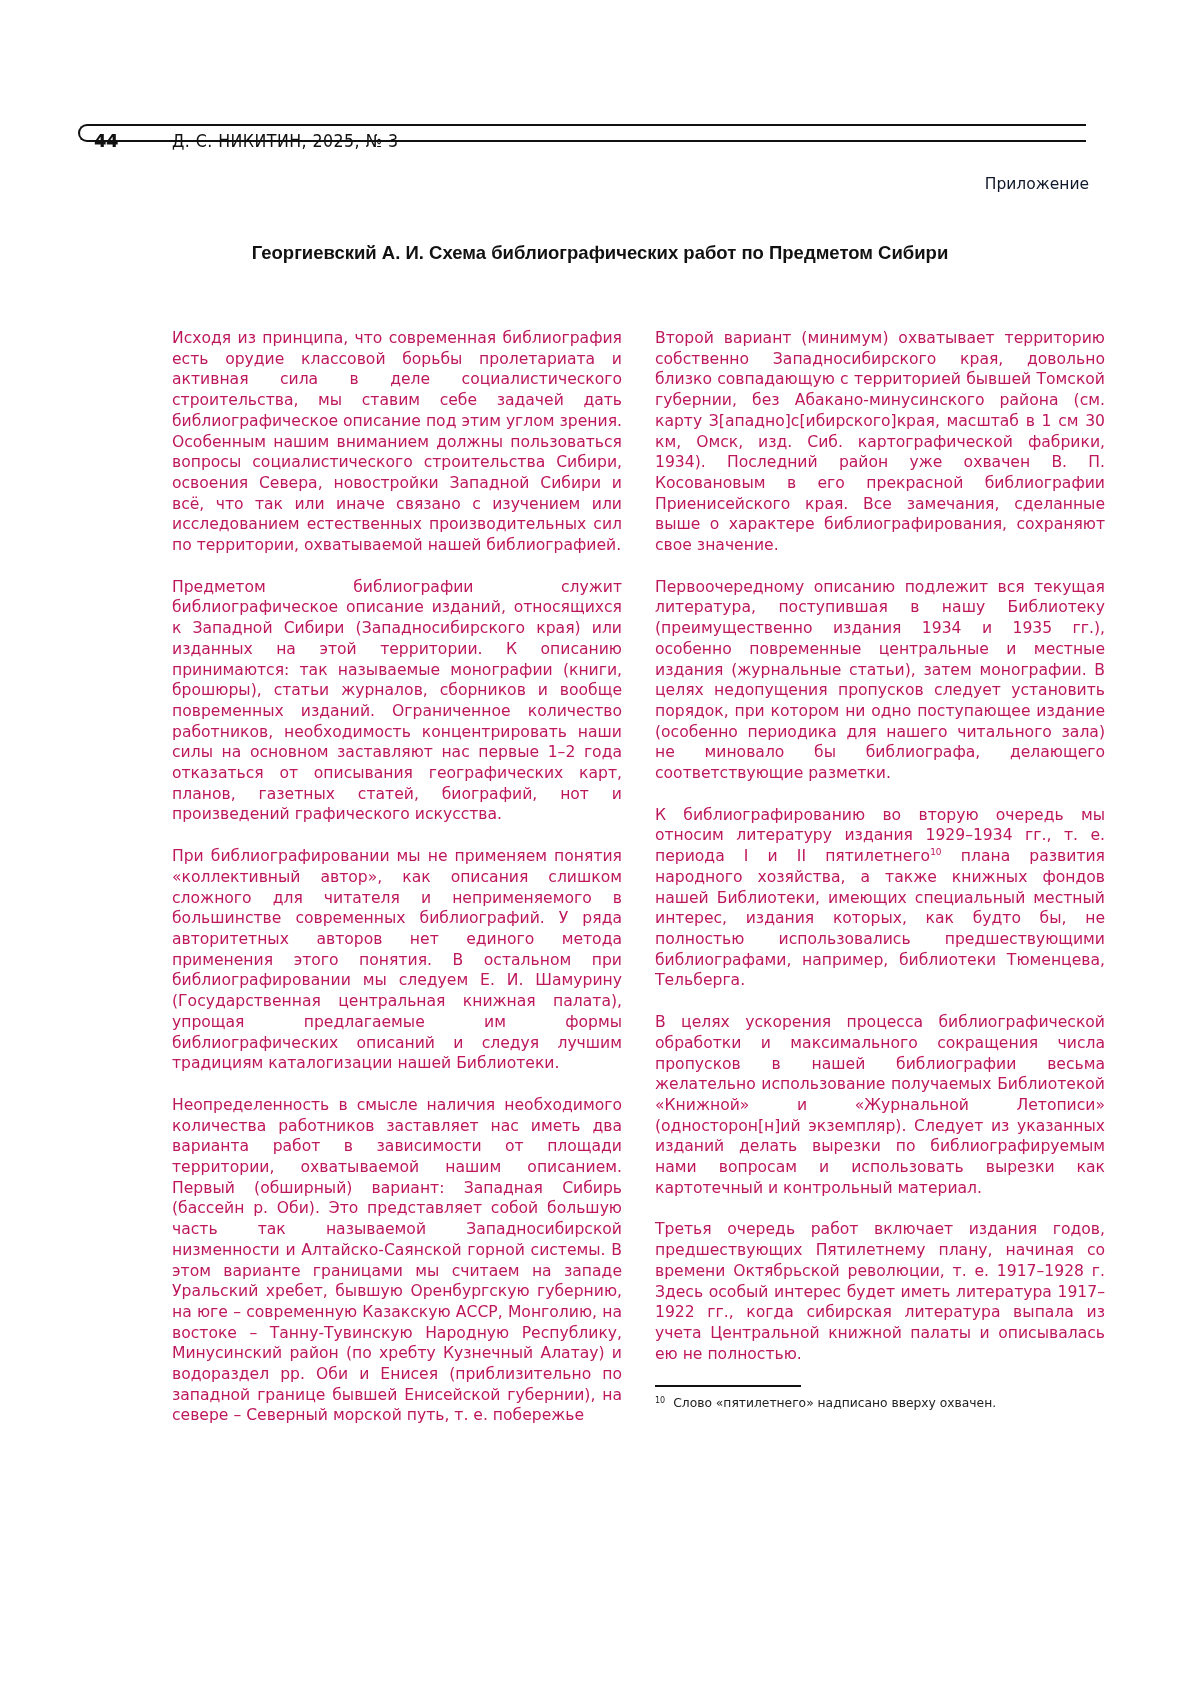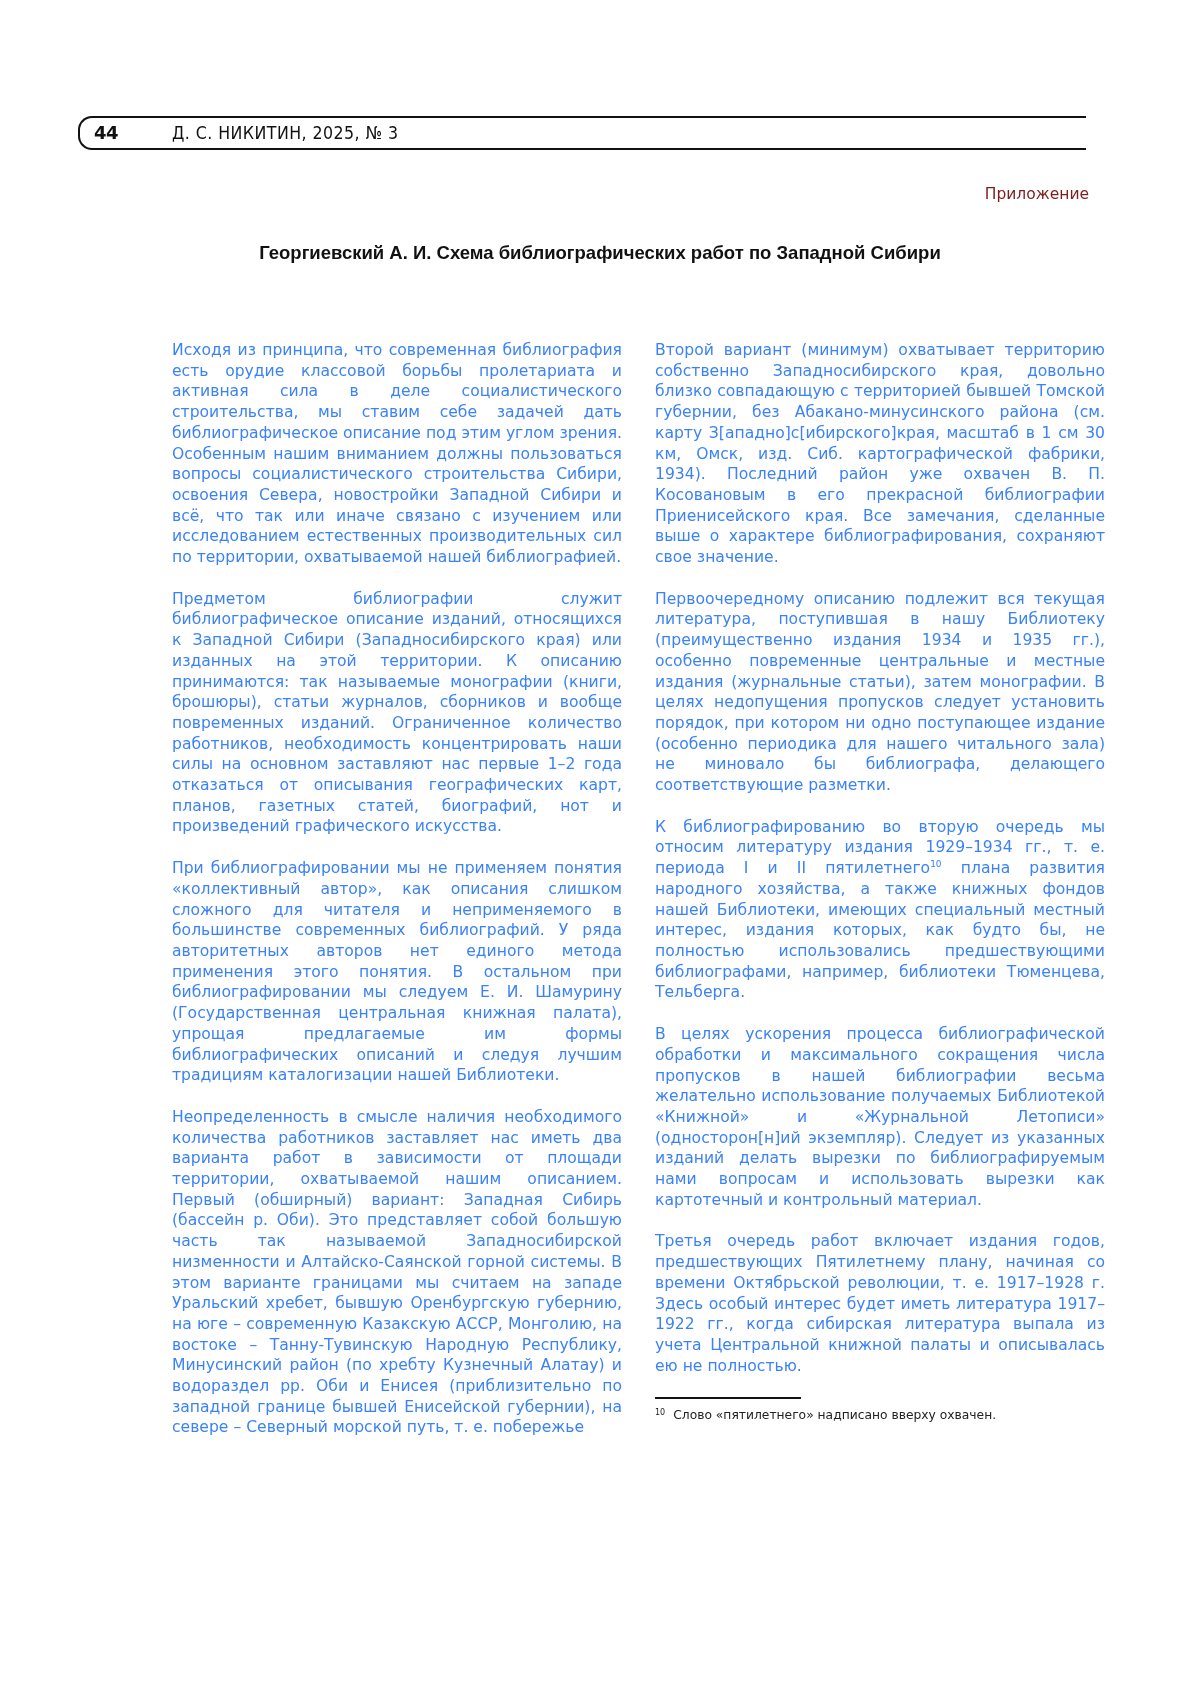--- a/index.html
+++ b/index.html
@@ -1,48 +1,48 @@
 <!DOCTYPE html>
 <html><head>
 <meta charset="utf-8">
 <style>
   html, body { margin: 0; padding: 0; background: #ffffff; }
   body { width: 1200px; height: 1697px; position: relative; overflow: hidden;
          font-family: "DejaVu Sans", sans-serif; color: #1a1a1a; }
-  .running-head { position: absolute; left: 78px; top: 116px; width: 1008px; height: 34px;
+  .running-head { position: absolute; left: 78px; top: 124px; width: 1008px; height: 18px;
          border: 2px solid #111; border-right: none; border-radius: 14px 0 0 14px; box-sizing: border-box; }
   .page-num { position: absolute; left: 14px; top: 4px; font-family: "DejaVu Sans", sans-serif;
          font-weight: bold; font-size: 18px; letter-spacing: -0.5px; color: #111; }
   .head-title { position: absolute; left: 92px; top: 4px; font-family: "DejaVu Sans", sans-serif;
          font-size: 18px; letter-spacing: 0.5px; color: #111; transform: scaleX(0.88); transform-origin: left; }
-  .appendix-label { position: absolute; right: 111px; top: 175px; font-size: 15.5px; color: #7f1d1d; margin-top: 10px; }
+  .appendix-label { position: absolute; right: 111px; top: 175px; font-size: 15.5px; color: #0f172a; }
   .doc-title { position: absolute; left: 150px; width: 900px; top: 242px; text-align: center;
          font-family: "Liberation Sans", sans-serif; font-weight: bold; font-size: 18.5px; line-height: 22px; color: #111; }
   .column { position: absolute; top: 328px; width: 450px; }
   .col-left { left: 172px; }
   .col-right { left: 655px; }
-  .para { margin: 12px 0 21px 0; font-size: 15.6px; line-height: 20.7px; text-align: justify;
-          hyphens: manual; color: #3b82f6; }
+  .para { margin: 0 0 21px 0; font-size: 15.6px; line-height: 20.7px; text-align: justify;
+          hyphens: manual; color: #be185d; }
   sup.fn-ref { font-size: 9px; vertical-align: 6px; line-height: 0; }
   .footnote-rule { width: 146px; height: 2px; background: #111; margin: 8px 0 6px 0; }
   .footnote { font-size: 12.3px; line-height: 16px; color: #222; }
   .footnote .fn-num { font-size: 8px; vertical-align: 4px; margin-right: 8px; }
 </style>
 </head>
 <body>
 
 <div class="running-head">
   <span class="page-num">44</span>
   <span class="head-title">Д. С. НИКИТИН, 2025, № 3</span>
 </div>
 
 <div class="appendix-label">Приложение</div>
 
 <div class="doc-title">
-  <div>Георгиевский А. И. Схема библиографических работ по Западной Сибири</div>
+  <div>Георгиевский А. И. Схема библиографических работ по Предметом Сибири</div>
 </div>
 
 <div class="column col-left">
   <p class="para">Исходя из принципа, что современная библиография есть орудие классовой борьбы пролетариата и активная сила в деле социалистического строительства, мы ставим себе задачей дать библиографическое описание под этим углом зрения. Особенным нашим вниманием должны пользоваться вопросы социалистического строительства Сибири, освоения Севера, новостройки Западной Сибири и всё, что так или иначе связано с изучением или исследованием естественных производительных сил по территории, охватываемой нашей библиографией.</p>
   <p class="para">Предметом библиографии служит библиографическое описание изданий, относящихся к Западной Сибири (Западносибирского края) или изданных на этой территории. К описанию принимаются: так называемые монографии (книги, брошюры), статьи журналов, сборников и вообще повременных изданий. Ограниченное количество работников, необходимость концентрировать наши силы на основном заставляют нас первые 1–2 года отказаться от описывания географических карт, планов, газетных статей, биографий, нот и произведений графического искусства.</p>
   <p class="para">При библиографировании мы не применяем понятия «коллективный автор», как описания слишком сложного для читателя и неприменяемого в большинстве современных библиографий. У ряда авторитетных авторов нет единого метода применения этого понятия. В остальном при библиографировании мы следуем Е. И. Шамурину (Государственная центральная книжная палата), упрощая предлагаемые им формы библиографических описаний и следуя лучшим традициям каталогизации нашей Библиотеки.</p>
   <p class="para">Неопределенность в смысле наличия необходимого количества работников заставляет нас иметь два варианта работ в зависимости от площади территории, охватываемой нашим описанием. Первый (обширный) вариант: Западная Сибирь (бассейн р. Оби). Это представляет собой большую часть так называемой Западносибирской низменности и Алтайско-Саянской горной системы. В этом варианте границами мы считаем на западе Уральский хребет, бывшую Оренбургскую губернию, на юге – современную Казакскую АССР, Монголию, на востоке – Танну-Тувинскую Народную Республику, Минусинский район (по хребту Кузнечный Алатау) и водораздел рр. Оби и Енисея (приблизительно по западной границе бывшей Енисейской губернии), на севере – Северный морской путь, т. е. побережье</p>
 </div>
 
 <div class="column col-right">

